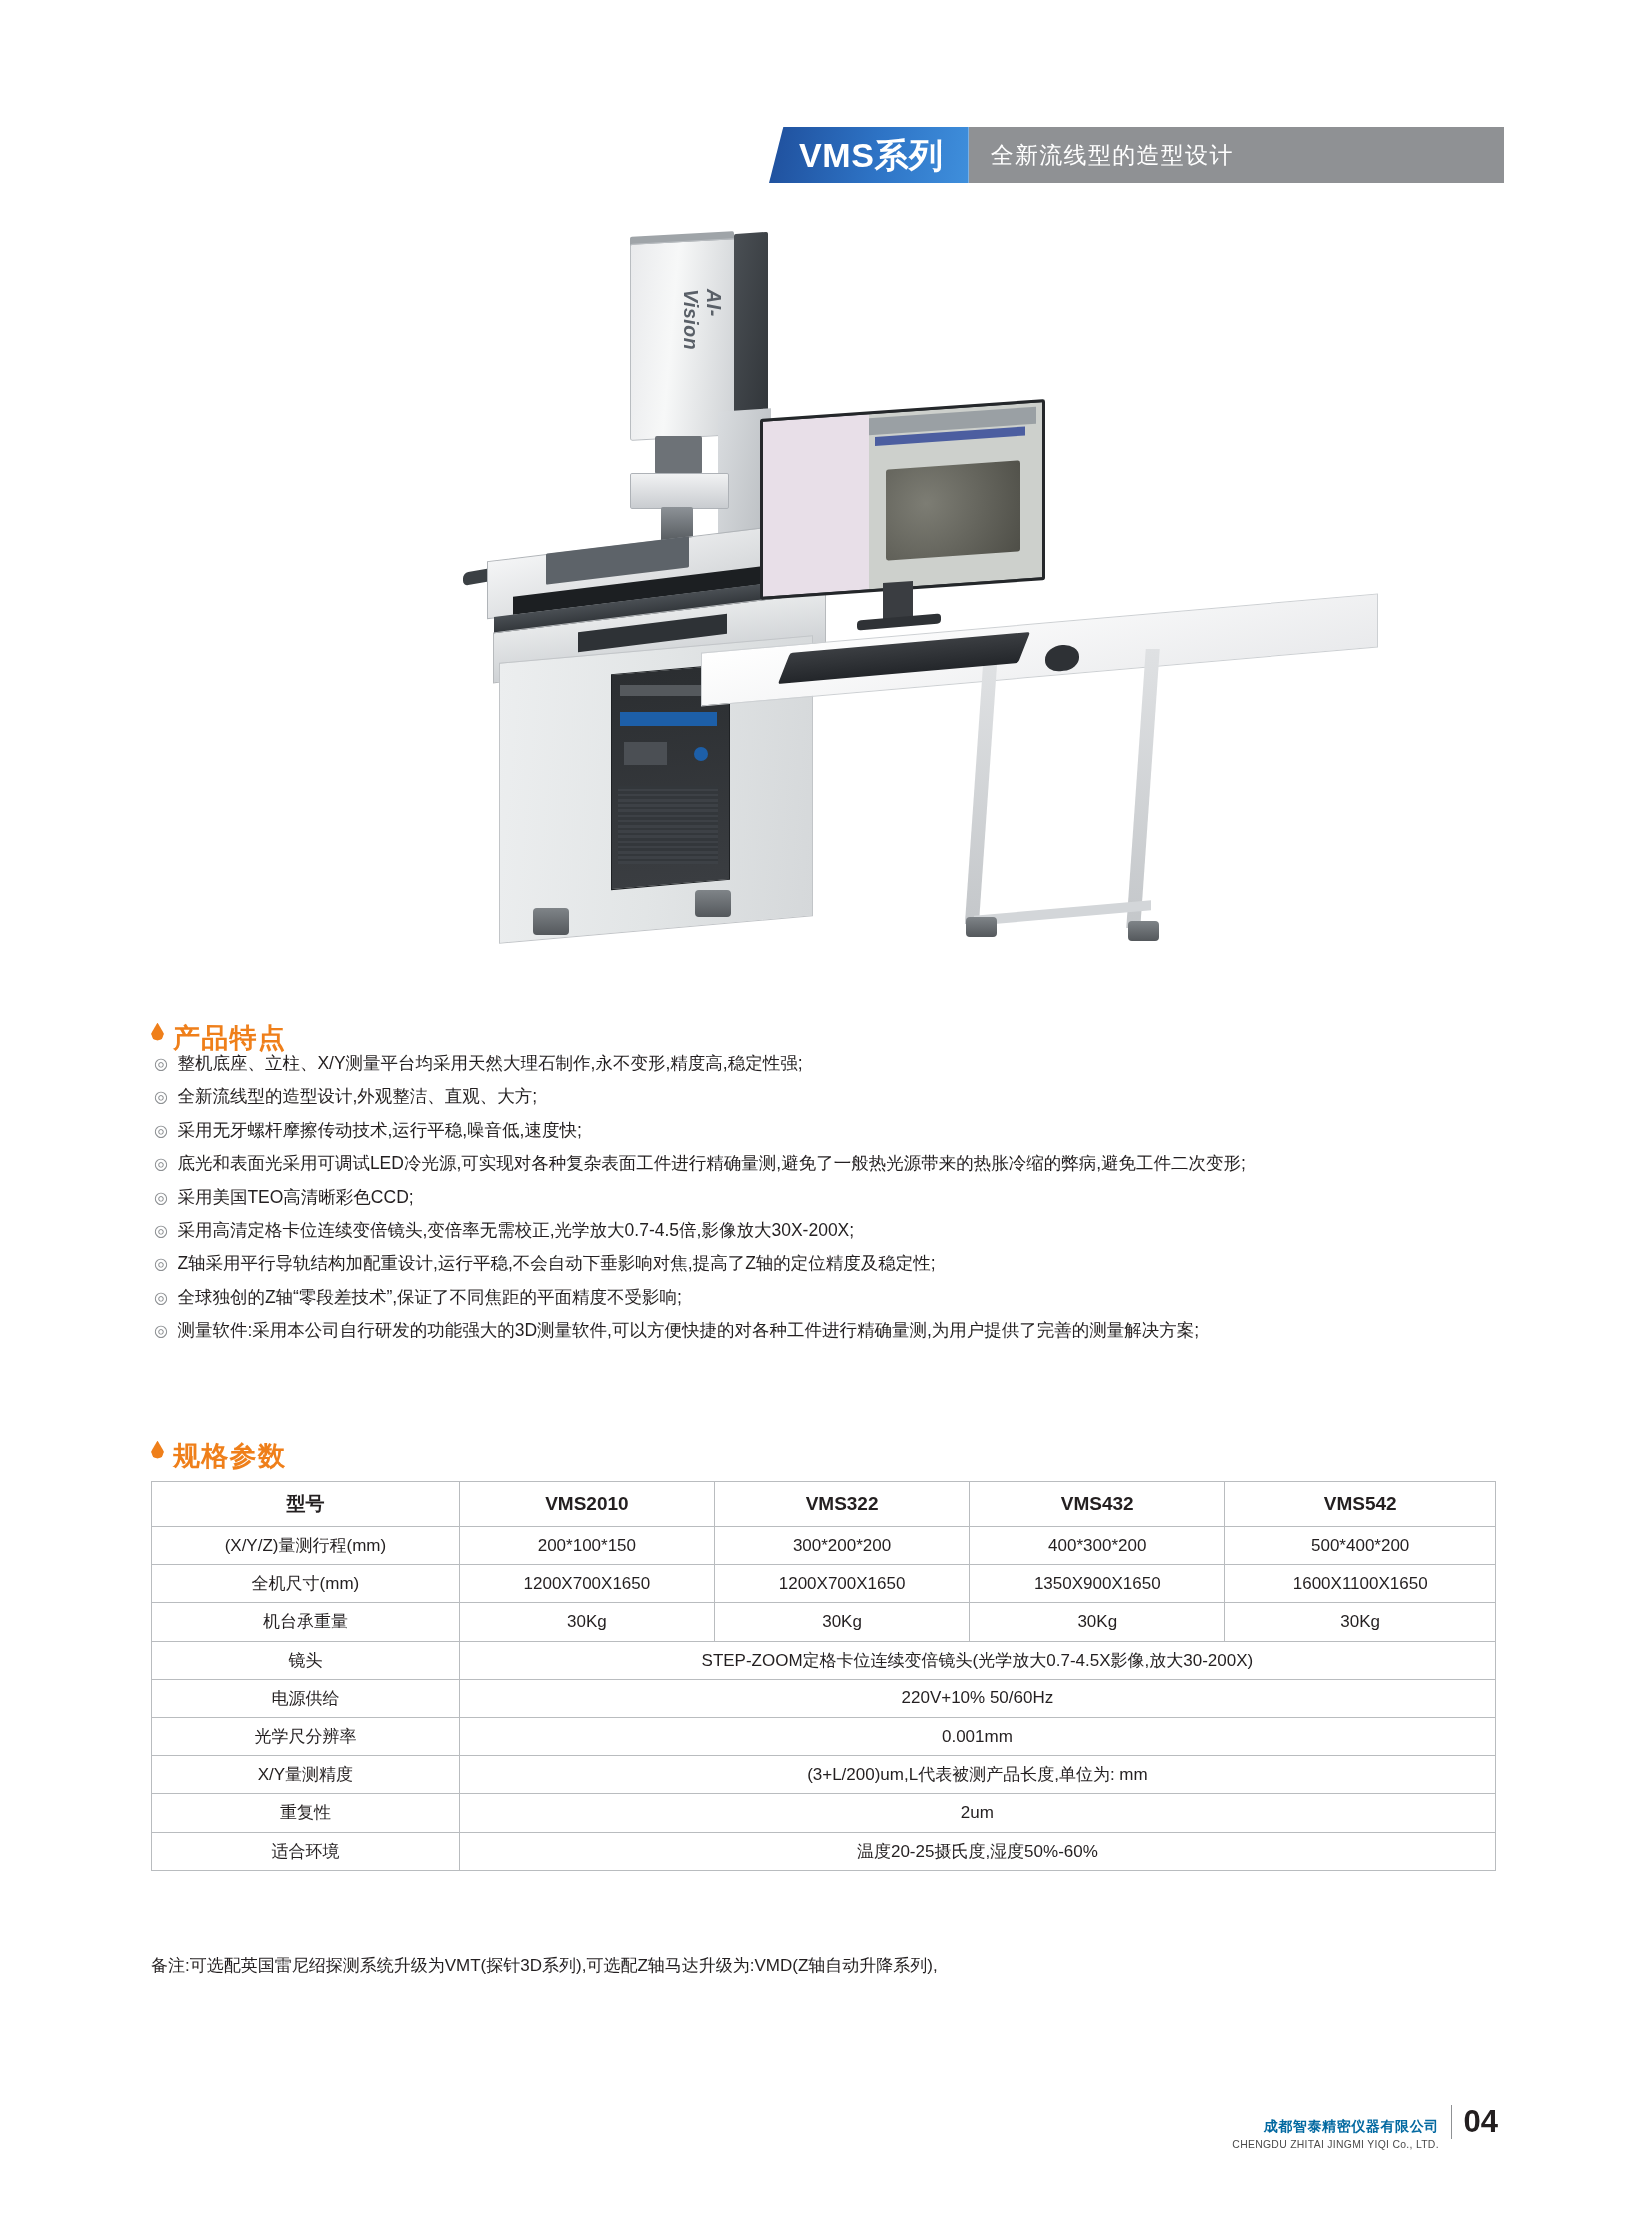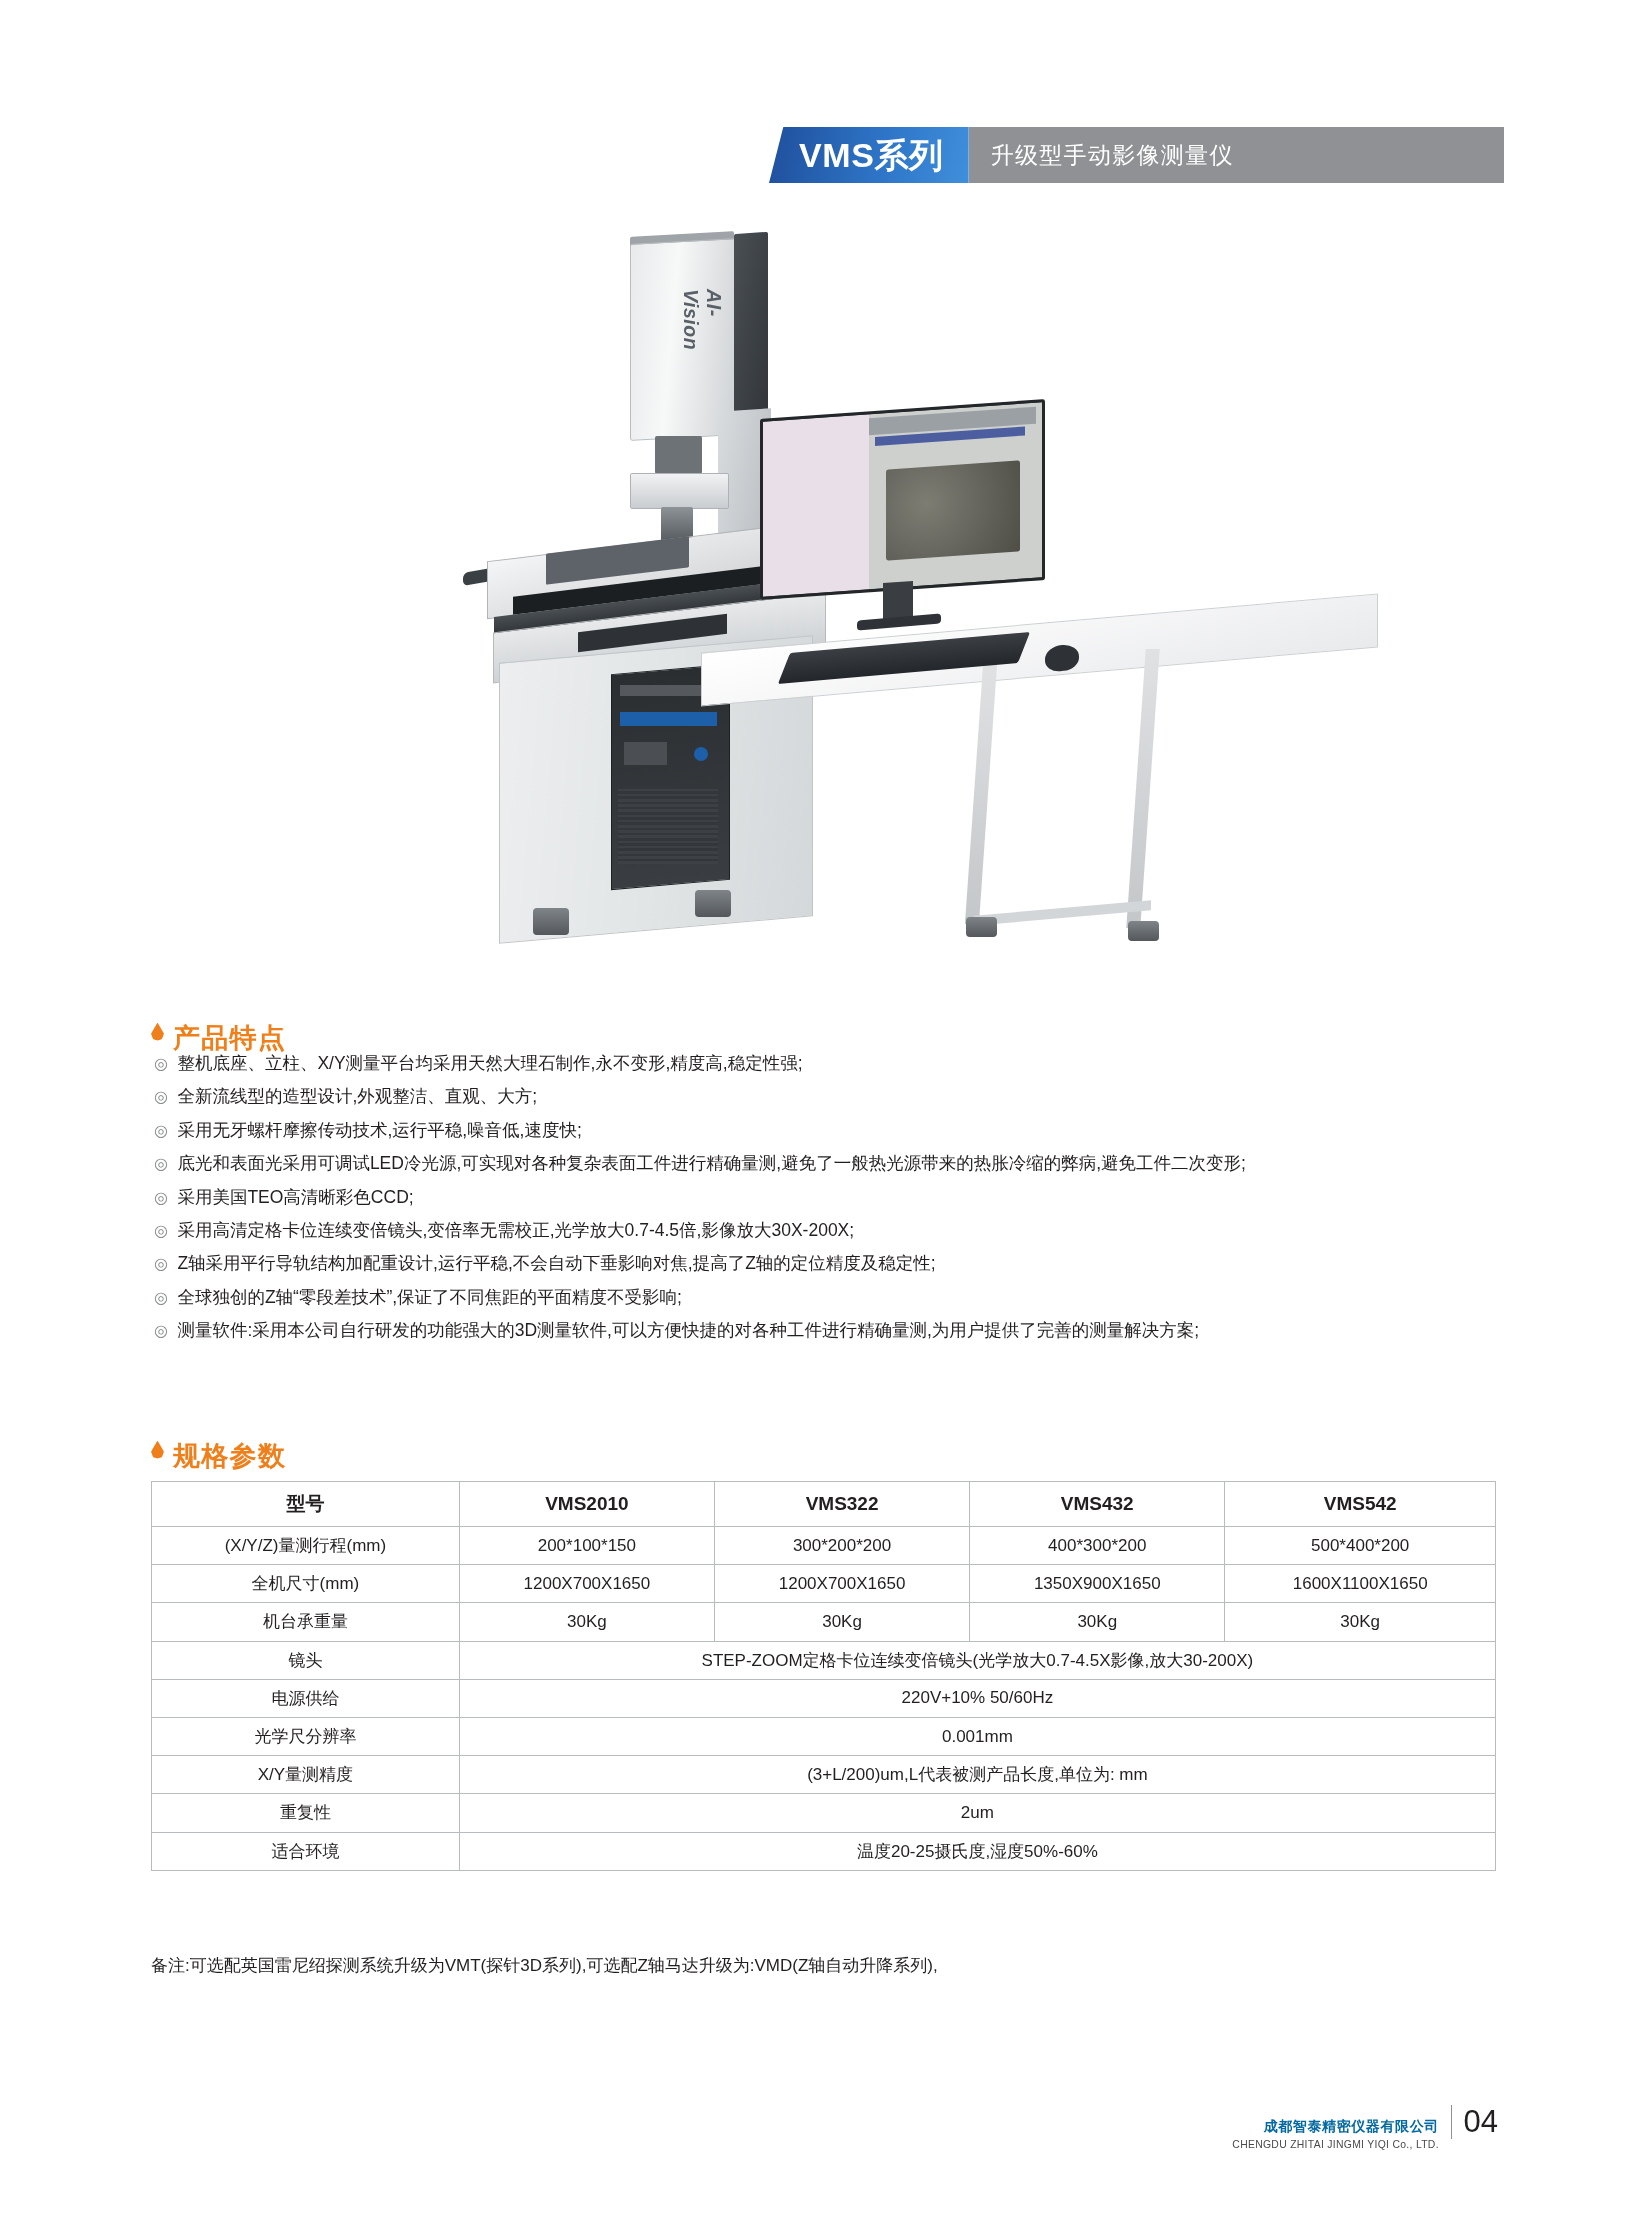--- a/index.html
+++ b/index.html
@@ -430,31 +430,32 @@
     margin-top: 2.6px;
   }
   .footer .divider {
     width: 1.3px;
     height: 34px;
     background: #8f9194;
   }
   .footer .page {
     font-size: 31px;
     color: #231f20;
+    font-weight: bold;
   }
 </style>
 </head>
 <body>
 
 <div class="banner">
   <div class="banner-left">
     <span>VMS系列</span>
   </div>
   <div class="banner-right">
-    <span>升级型手动影像测量仪</span>
+    <span>全新流线型的造型设计</span>
   </div>
 </div>
 
 <div class="photo">
 
   <div class="machine-col">
     <div class="head-top"></div>
     <div class="head-body"></div>
     <div class="head-logo">AI-Vision</div>
     <div class="head-dark"></div>

